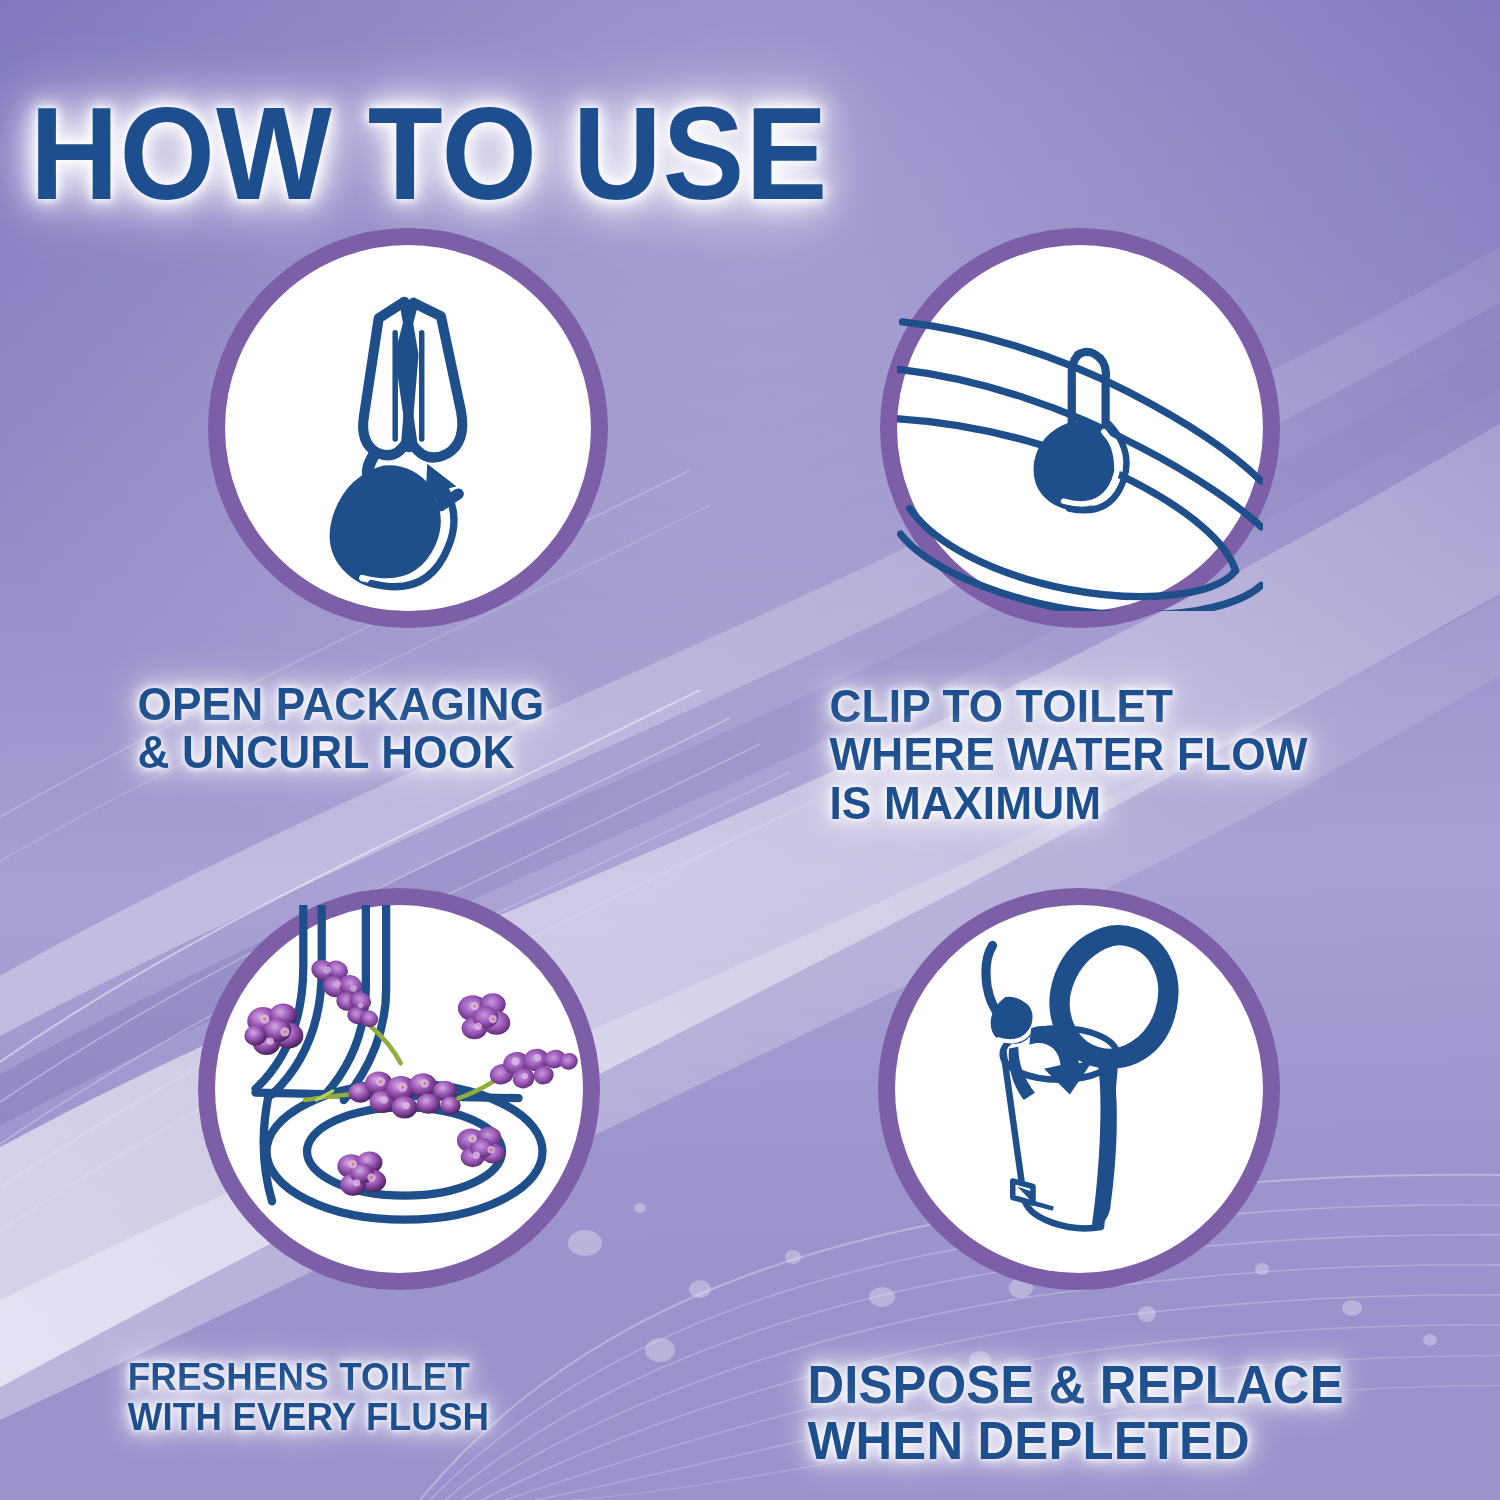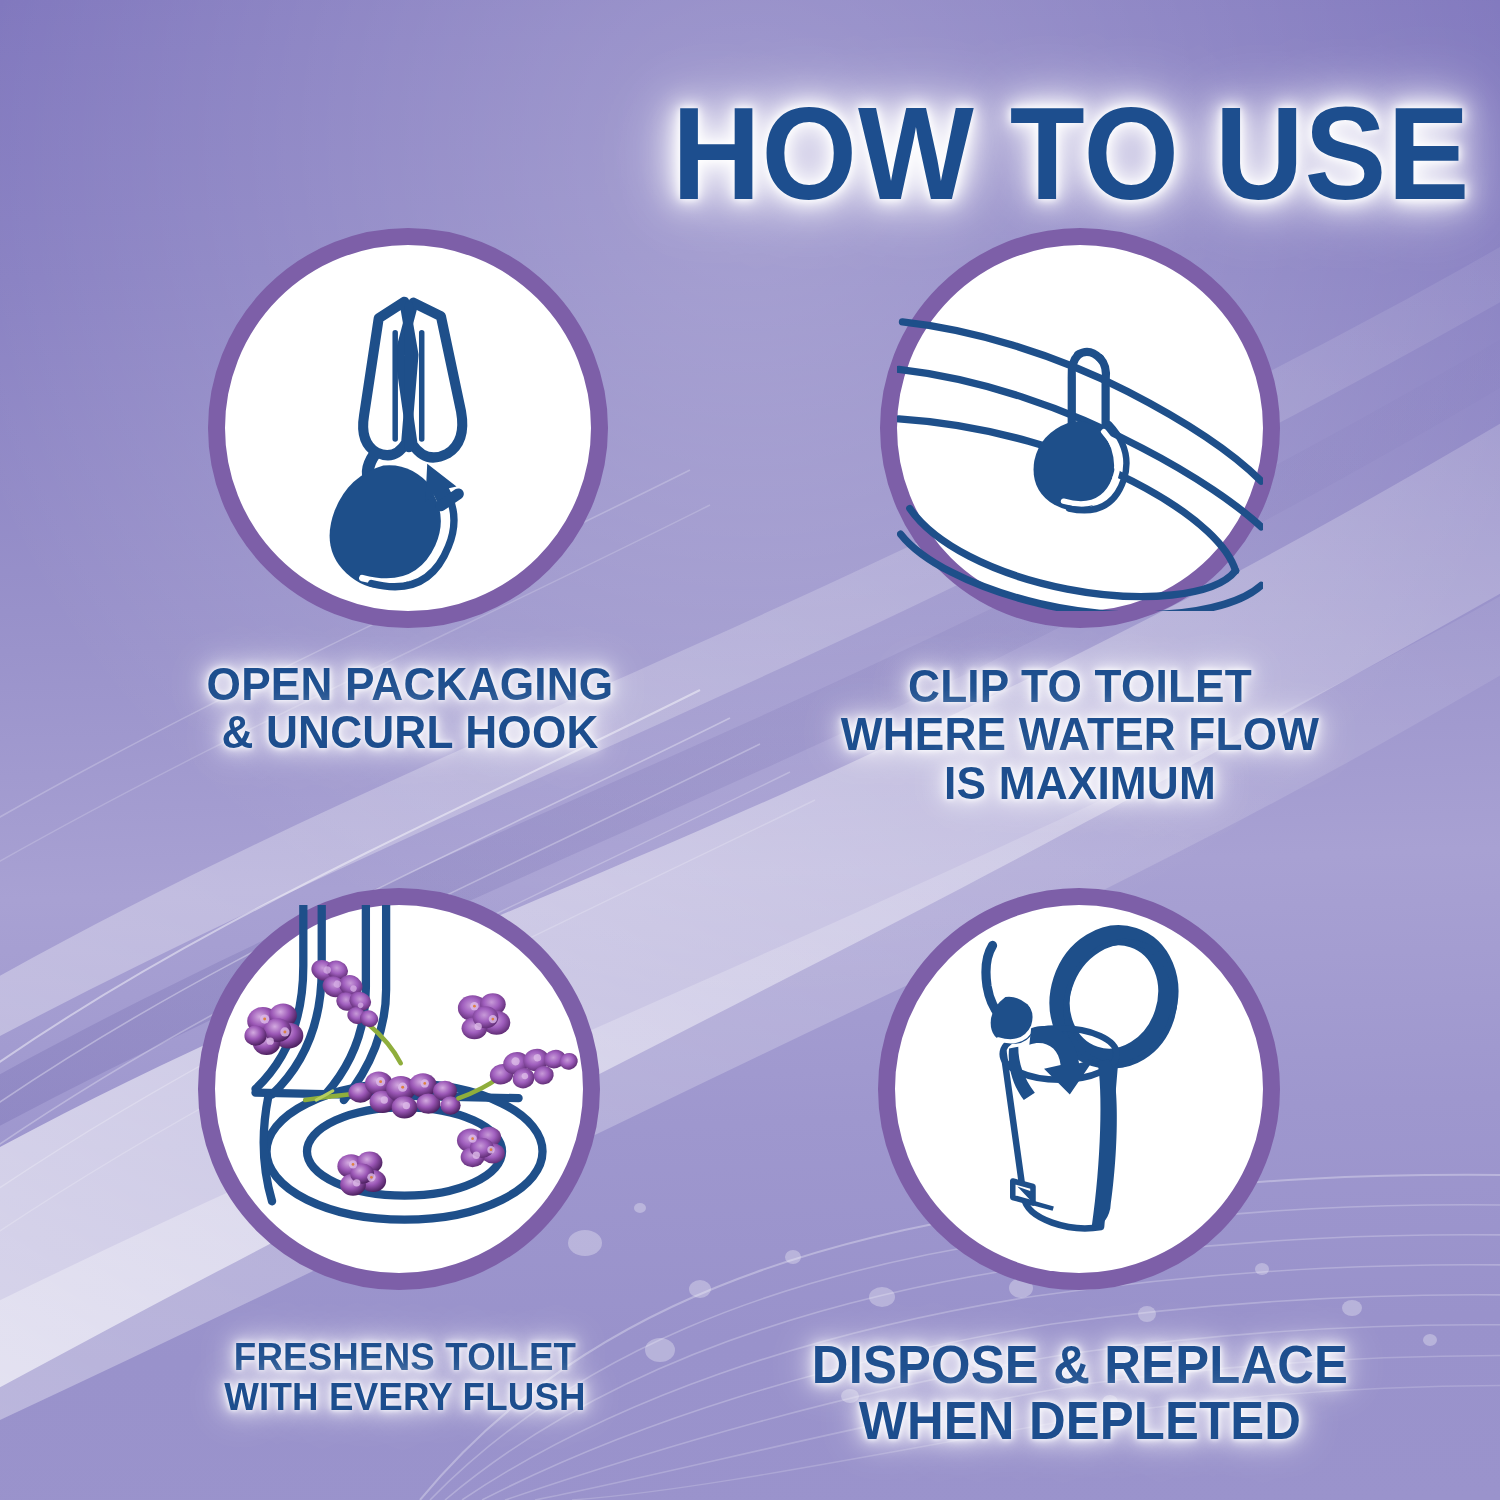--- a/index.html
+++ b/index.html
@@ -23,21 +23,21 @@
     pointer-events: none;
   }
   .bg-svg { display:block; width:1500px; height:1500px; }
 
   
   .title-wrap {
     position: absolute;
     left: 0;
     top: 88px;
     width: 1500px;
-    text-align: right;
+    text-align: left;
   }
   .title {
     display: inline-block;
     font-family: "Liberation Sans", sans-serif;
     font-weight: 700;
     font-size: 132px;
     line-height: 1;
     letter-spacing: 1px;
     color: #1d4e8e;
     transform: scaleX(0.93);
@@ -58,46 +58,47 @@
   .circle {
     position: absolute;
     border-radius: 50%;
     background: #ffffff;
     box-sizing: border-box;
   }
   .circle svg { display:block; width:100%; height:100%; }
 
   .caption {
     position: absolute;
-    text-align: center;
+    text-align: left;
     font-family: "Liberation Sans", sans-serif;
     font-weight: 700;
     color: #1d4e8e;
     line-height: 1.03;
     letter-spacing: 0.2px;
     text-shadow:
       0 0 6px #ffffff,
       0 0 12px #ffffff,
       0 0 22px rgba(255,255,255,0.95),
       0 0 36px rgba(255,255,255,0.75),
       0 0 56px rgba(255,255,255,0.5);
+    margin-top: 20px;
   }
   .caption span {
     display: block;
     transform: scaleX(0.94);
     transform-origin: center;
     white-space: nowrap;
   }
 
   
   #step-1 .circle { left:208px; top:228px; width:400px; height:400px; border:17px solid #7d5fa8; }
   #step-1 .caption { left:120px; top:660px; width:580px; font-size:47px; }
 
   #step-2 .circle { left:880px; top:228px; width:400px; height:400px; border:17px solid #7d5fa8; }
-  #step-2 .caption { left:790px; top:662px; width:580px; font-size:47px; }
+  #step-2 .caption { left:812px; top:662px; width:580px; font-size:47px; }
 
   #step-3 .circle { left:198px; top:888px; width:402px; height:402px; border:17px solid #7d5fa8; }
   #step-3 .caption { left:110px; top:1337px; width:590px; font-size:39px; }
 
   #step-4 .circle { left:878px; top:888px; width:402px; height:402px; border:17px solid #7d5fa8; }
   #step-4 .caption { left:790px; top:1337px; width:580px; font-size:54px; }
 </style>
 </head>
 <body>
 

